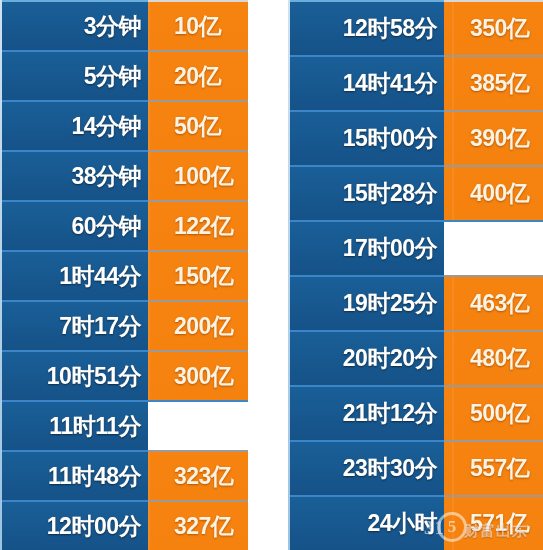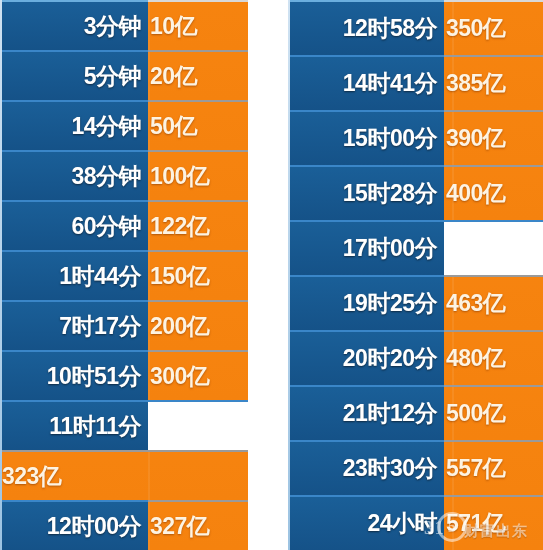--- a/index.html
+++ b/index.html
@@ -59,21 +59,21 @@
   }
   .panel.left  .cell.time { width: 148px; }
   .panel.right .cell.time { width: 156px; }
 
   
   .cell.value {
     background: #f5820e;
     background: linear-gradient(180deg, #f9871247 0%, rgba(0,0,0,0) 100%), #f5820e;
     color: #fdf3e2;
     justify-content: flex-start;
-    padding-left: 2px;
+    padding-left: 26px;
     font-size: 23px;
     font-weight: 700;
     letter-spacing: -0.5px;
     text-shadow: 0 1px 2px rgba(120,50,0,0.55);
     border-top: 2px solid #9a9a9a;
     margin-top: -2px;
     flex: 1 1 auto;
   }
   .row:first-child .cell.value { border-top: 2px solid #d8d8d8; }
 
@@ -198,20 +198,21 @@
         <div class="cell value">200亿</div>
       </div>
       <div class="row">
         <div class="cell time">10时51分</div>
         <div class="cell value">300亿</div>
       </div>
       <div class="row">
         <div class="cell time">11时11分</div>
       </div>
       <div class="row">
+        <div class="cell time">11时48分</div>
         <div class="cell value">323亿</div>
       </div>
       <div class="row">
         <div class="cell time">12时00分</div>
         <div class="cell value">327亿</div>
       </div>
     </div>
 
   <div id="gutter"></div>
 

